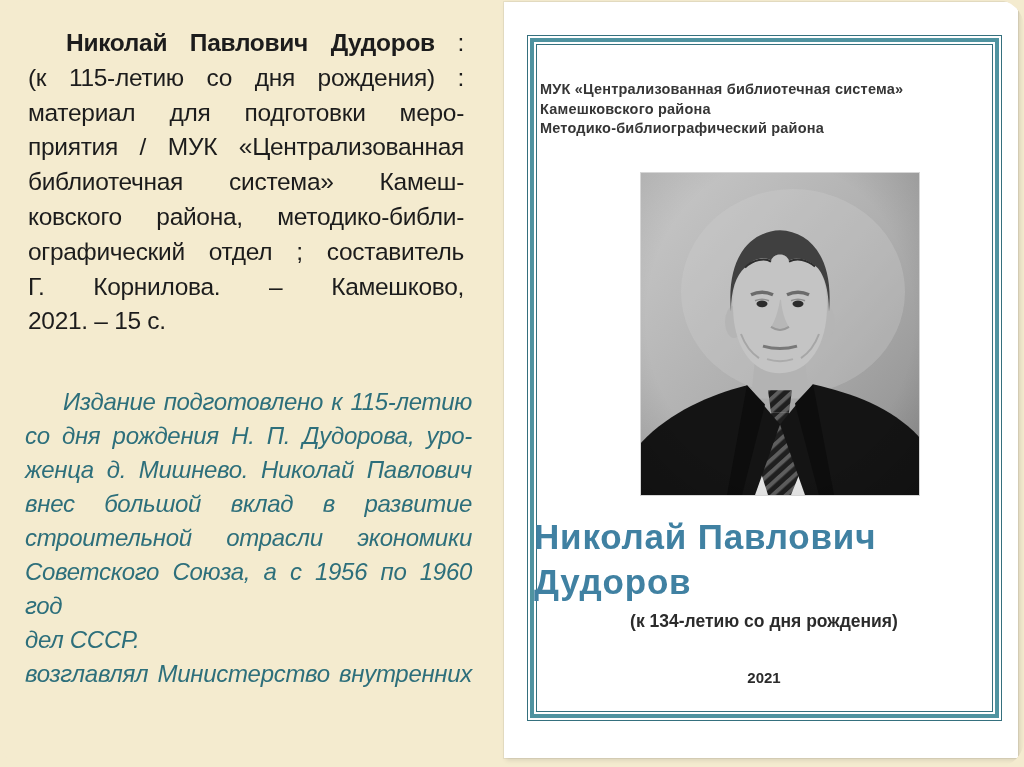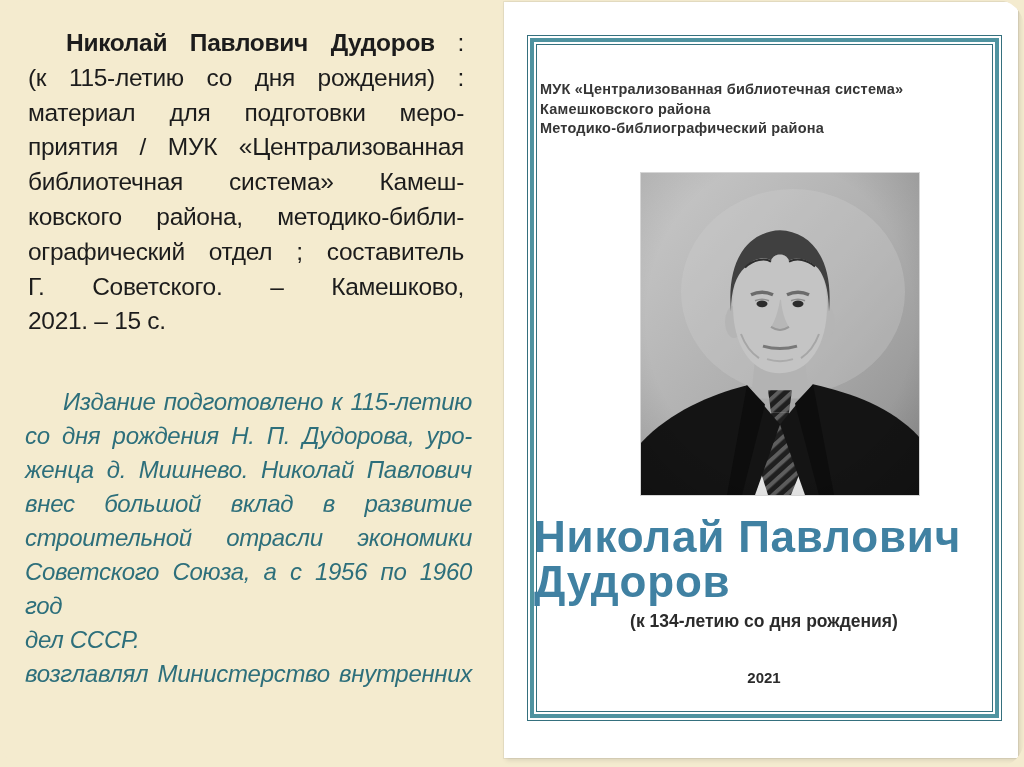--- a/index.html
+++ b/index.html
@@ -42,21 +42,21 @@
     text-align:center;font-size:14.5px;font-weight:700;
     color:#363636;line-height:19.5px;letter-spacing:0.2px;
   }
   .portrait{
     position:absolute;left:136px;top:170px;width:278px;height:322px;
     border:1px solid #d6d6d6;background:#a5a5a5;
   }
   .portrait svg{display:block;width:100%;height:100%;}
   .cover-title{
     position:absolute;left:30px;right:24px;top:512px;
-    text-align:center;font-size:44px;font-weight:700;
+    text-align:center;font-size:35px;font-weight:700;
     color:#4081a2;line-height:45px;letter-spacing:0.8px;
   }
   .cover-subtitle{
     position:absolute;left:30px;right:24px;top:609px;
     text-align:center;font-size:17.5px;font-weight:700;color:#2b2b2b;
   }
   .cover-imprint{
     position:absolute;left:30px;right:24px;top:666px;
     text-align:center;font-size:15px;font-weight:700;
     color:#2b2b2b;line-height:20px;
@@ -68,21 +68,21 @@
 <div class="slide">
 
   <div class="textblock bib">
       <div class="tline just indent"><span class="b">Николай Павлович Дудоров</span><span> :</span></div>
       <div class="tline just"><span>(к 115-летию со дня рождения) :</span></div>
       <div class="tline just"><span>материал для подготовки меро-</span></div>
       <div class="tline just"><span>приятия / МУК «Централизованная</span></div>
       <div class="tline just"><span>библиотечная система» Камеш-</span></div>
       <div class="tline just"><span>ковского района, методико-библи-</span></div>
       <div class="tline just"><span>ографический отдел ; составитель</span></div>
-      <div class="tline just"><span>Г. Советского. – Камешково,</span></div>
+      <div class="tline just"><span>Г. Корнилова. – Камешково,</span></div>
       <div class="tline"><span>2021. – 15 с.</span></div>
     </div>
 
   <div class="textblock quote">
       <div class="tline just indent"><span>Издание подготовлено к 115-летию</span></div>
       <div class="tline just"><span>со дня рождения Н. П. Дудорова, уро-</span></div>
       <div class="tline just"><span>женца д. Мишнево. Николай Павлович</span></div>
       <div class="tline just"><span>внес большой вклад в развитие</span></div>
       <div class="tline just"><span>строительной отрасли экономики</span></div>
       <div class="tline just"><span>Советского Союза, а с 1956 по 1960 год</span></div>

